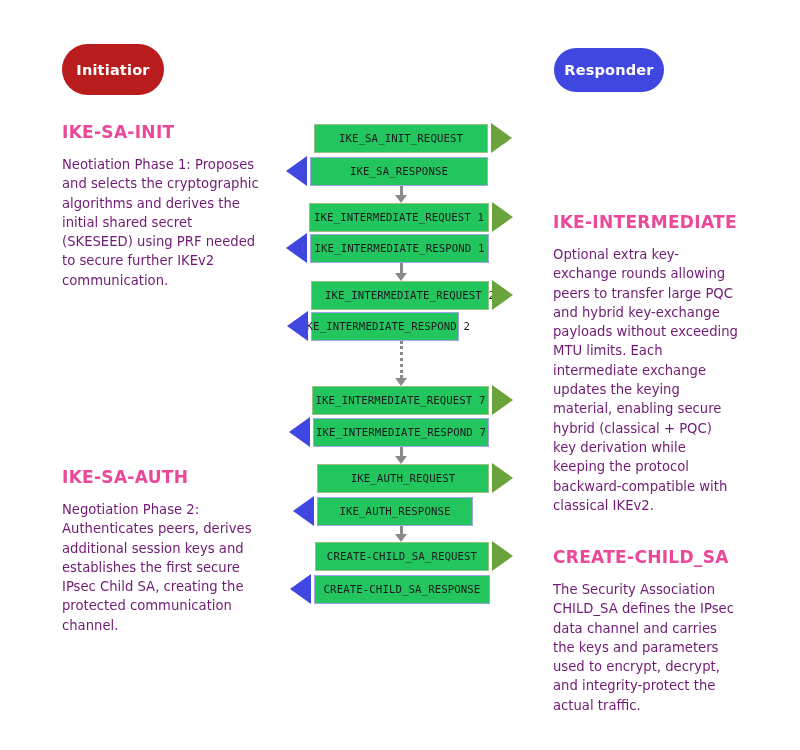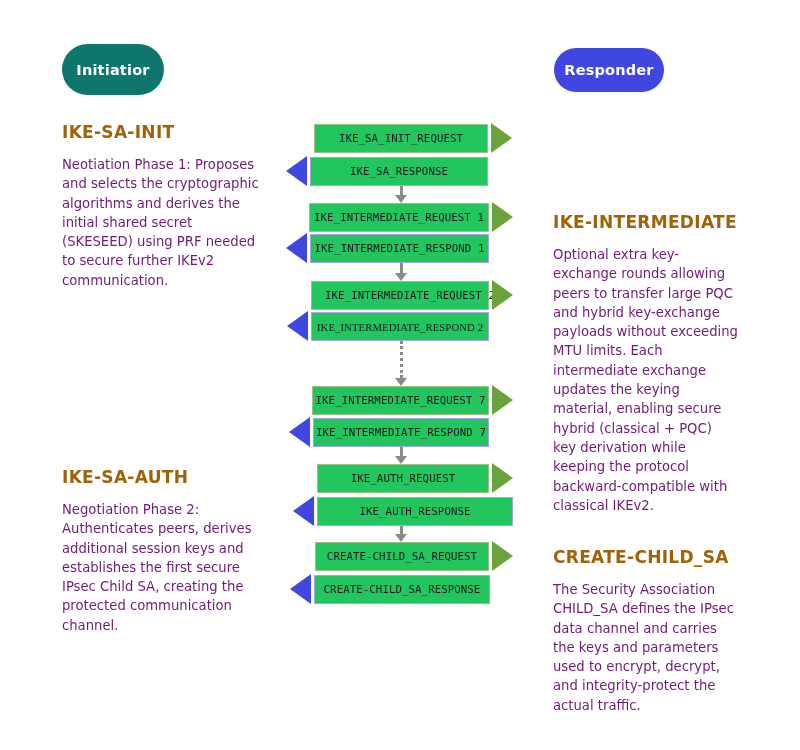--- a/index.html
+++ b/index.html
@@ -26,39 +26,39 @@
     display: flex;
     align-items: center;
     justify-content: center;
     font-family: "DejaVu Sans", sans-serif;
   }
   #pill-initiator {
     left: 62px;
     top: 44px;
     width: 102px;
     height: 51px;
-    background: #0f766e;
+    background: #b91c1c;
   }
   #pill-responder {
     left: 554px;
     top: 48px;
     width: 110px;
     height: 44px;
     background: #4046e0;
   }
 
   
   .note {
     position: absolute;
     width: 200px;
   }
   .note-title {
     font-weight: bold;
     font-size: 17px;
-    color: #a16207;
+    color: #ec4899;
     letter-spacing: 0.3px;
     margin: 0 0 13px 0;
     font-family: "DejaVu Sans", sans-serif;
   }
   .note-body {
     font-size: 13.2px;
     line-height: 19.3px;
     color: #701a75;
     margin: 0;
     font-family: "DejaVu Sans", sans-serif;
@@ -182,37 +182,37 @@
     </div>
     <div class="tri right" style="top: 202px; left: 492px;"></div>
     <div class="msg res" style="left: 310px; top: 234px; width: 179px;">
       <span>IKE_INTERMEDIATE_RESPOND 1</span>
     </div>
     <div class="tri left" style="top: 233px; left: 286px;"></div>
     <div class="msg req" style="left: 311px; top: 281px; width: 178px; padding-left: 20px;">
       <span>IKE_INTERMEDIATE_REQUEST 2</span>
     </div>
     <div class="tri right" style="top: 280px; left: 492px;"></div>
-    <div class="msg res" style="left: 311px; top: 312px; width: 178px; font-family: Liberation Serif, serif;">
+    <div class="msg res" style="left: 311px; top: 312px; width: 148px;">
       <span>IKE_INTERMEDIATE_RESPOND 2</span>
     </div>
     <div class="tri left" style="top: 311px; left: 287px;"></div>
     <div class="msg req" style="left: 312px; top: 386px; width: 177px;">
       <span>IKE_INTERMEDIATE_REQUEST 7</span>
     </div>
     <div class="tri right" style="top: 385px; left: 492px;"></div>
     <div class="msg res" style="left: 313px; top: 418px; width: 176px;">
       <span>IKE_INTERMEDIATE_RESPOND 7</span>
     </div>
     <div class="tri left" style="top: 417px; left: 289px;"></div>
     <div class="msg req" style="left: 317px; top: 464px; width: 172px;">
       <span>IKE_AUTH_REQUEST</span>
     </div>
     <div class="tri right" style="top: 463px; left: 492px;"></div>
-    <div class="msg res" style="left: 317px; top: 497px; width: 196px;">
+    <div class="msg res" style="left: 317px; top: 497px; width: 156px;">
       <span>IKE_AUTH_RESPONSE</span>
     </div>
     <div class="tri left" style="top: 496px; left: 293px;"></div>
     <div class="msg req" style="left: 315px; top: 542px; width: 174px;">
       <span>CREATE-CHILD_SA_REQUEST</span>
     </div>
     <div class="tri right" style="top: 541px; left: 492px;"></div>
     <div class="msg res" style="left: 314px; top: 575px; width: 176px;">
       <span>CREATE-CHILD_SA_RESPONSE</span>
     </div>

